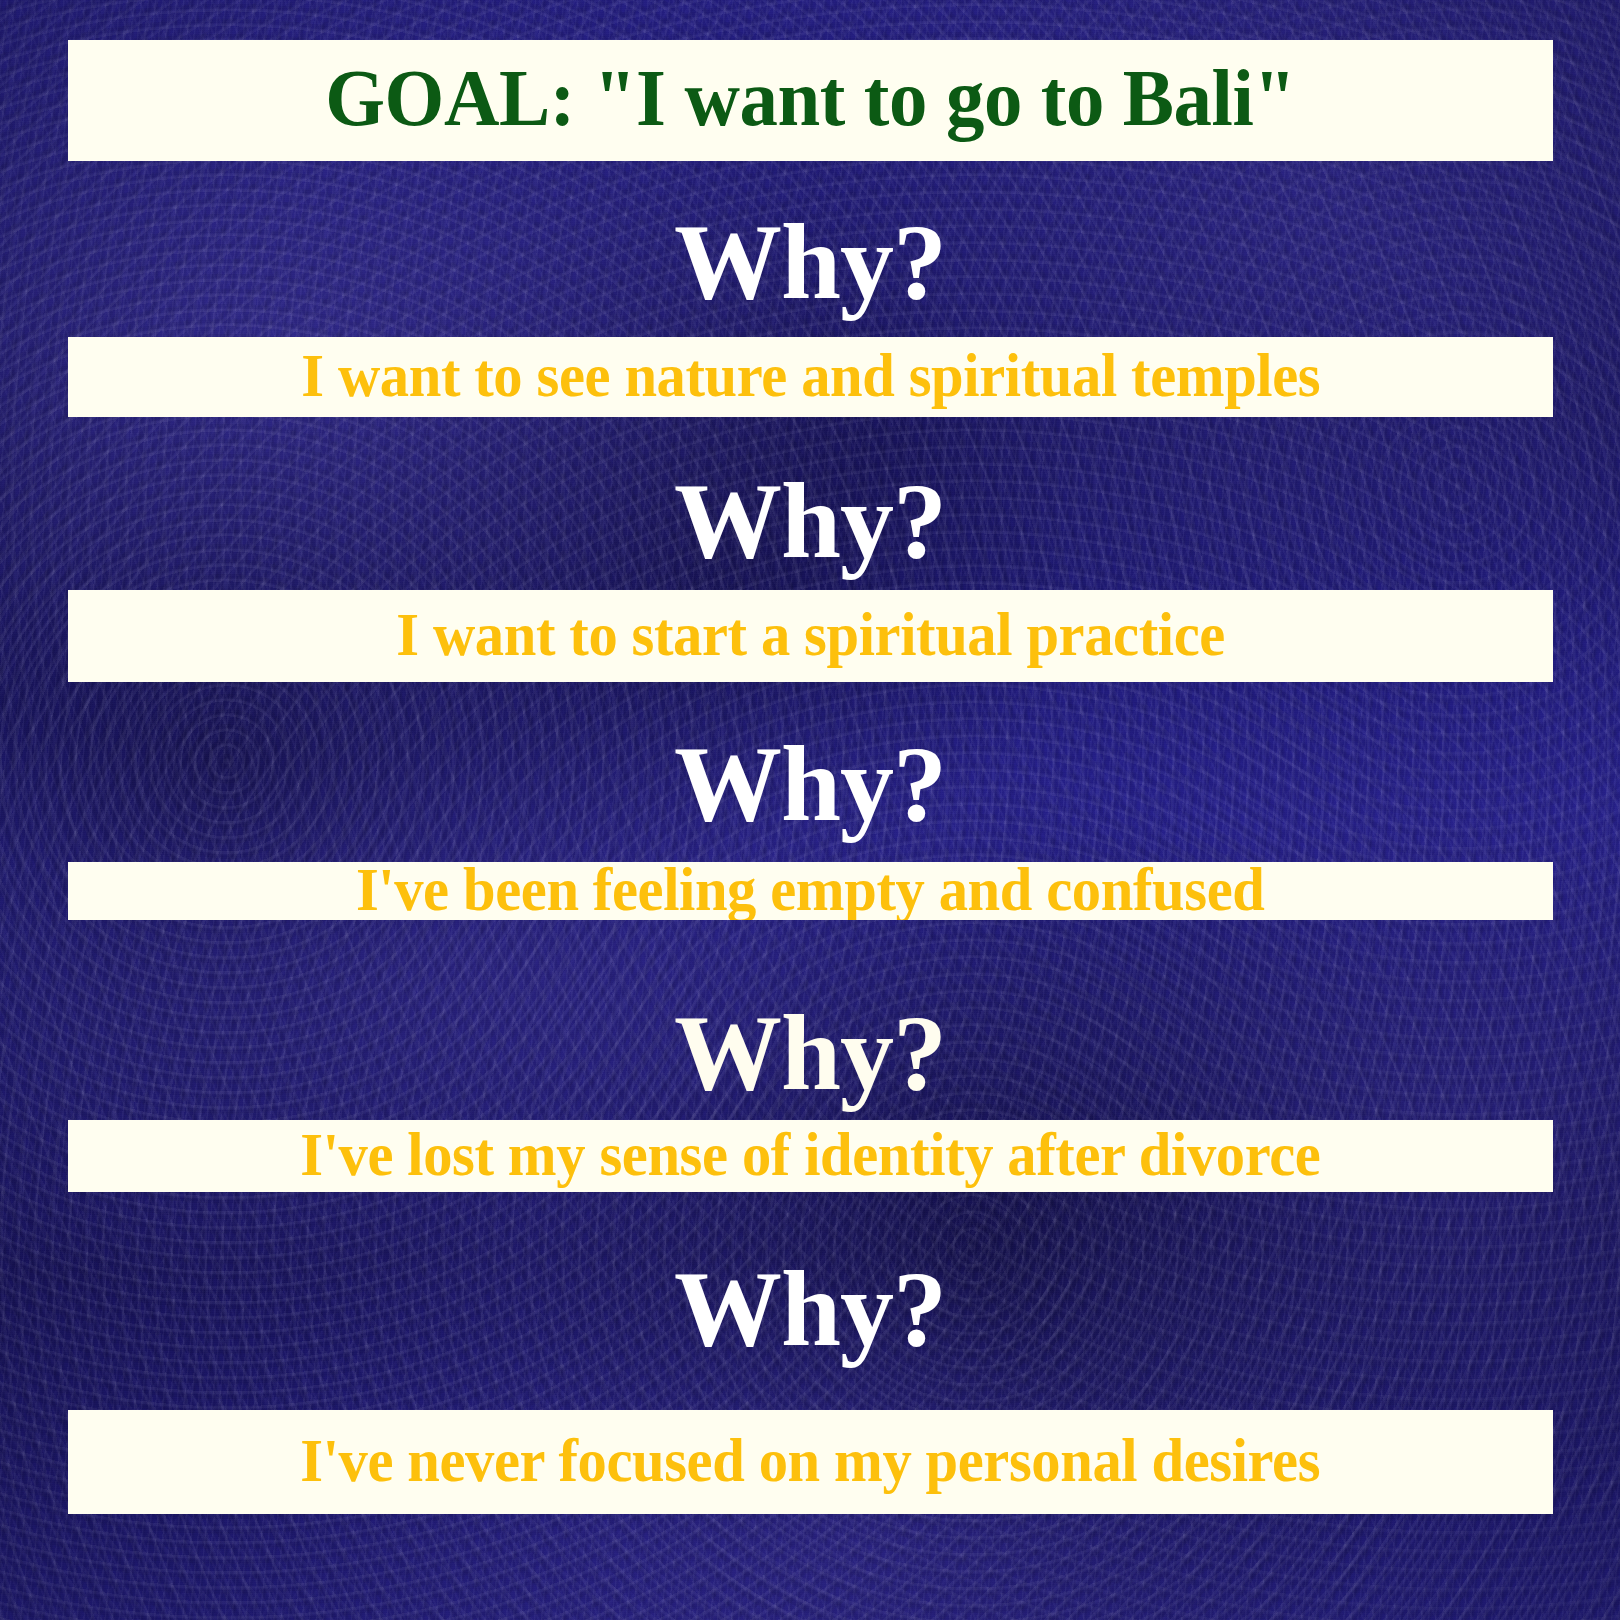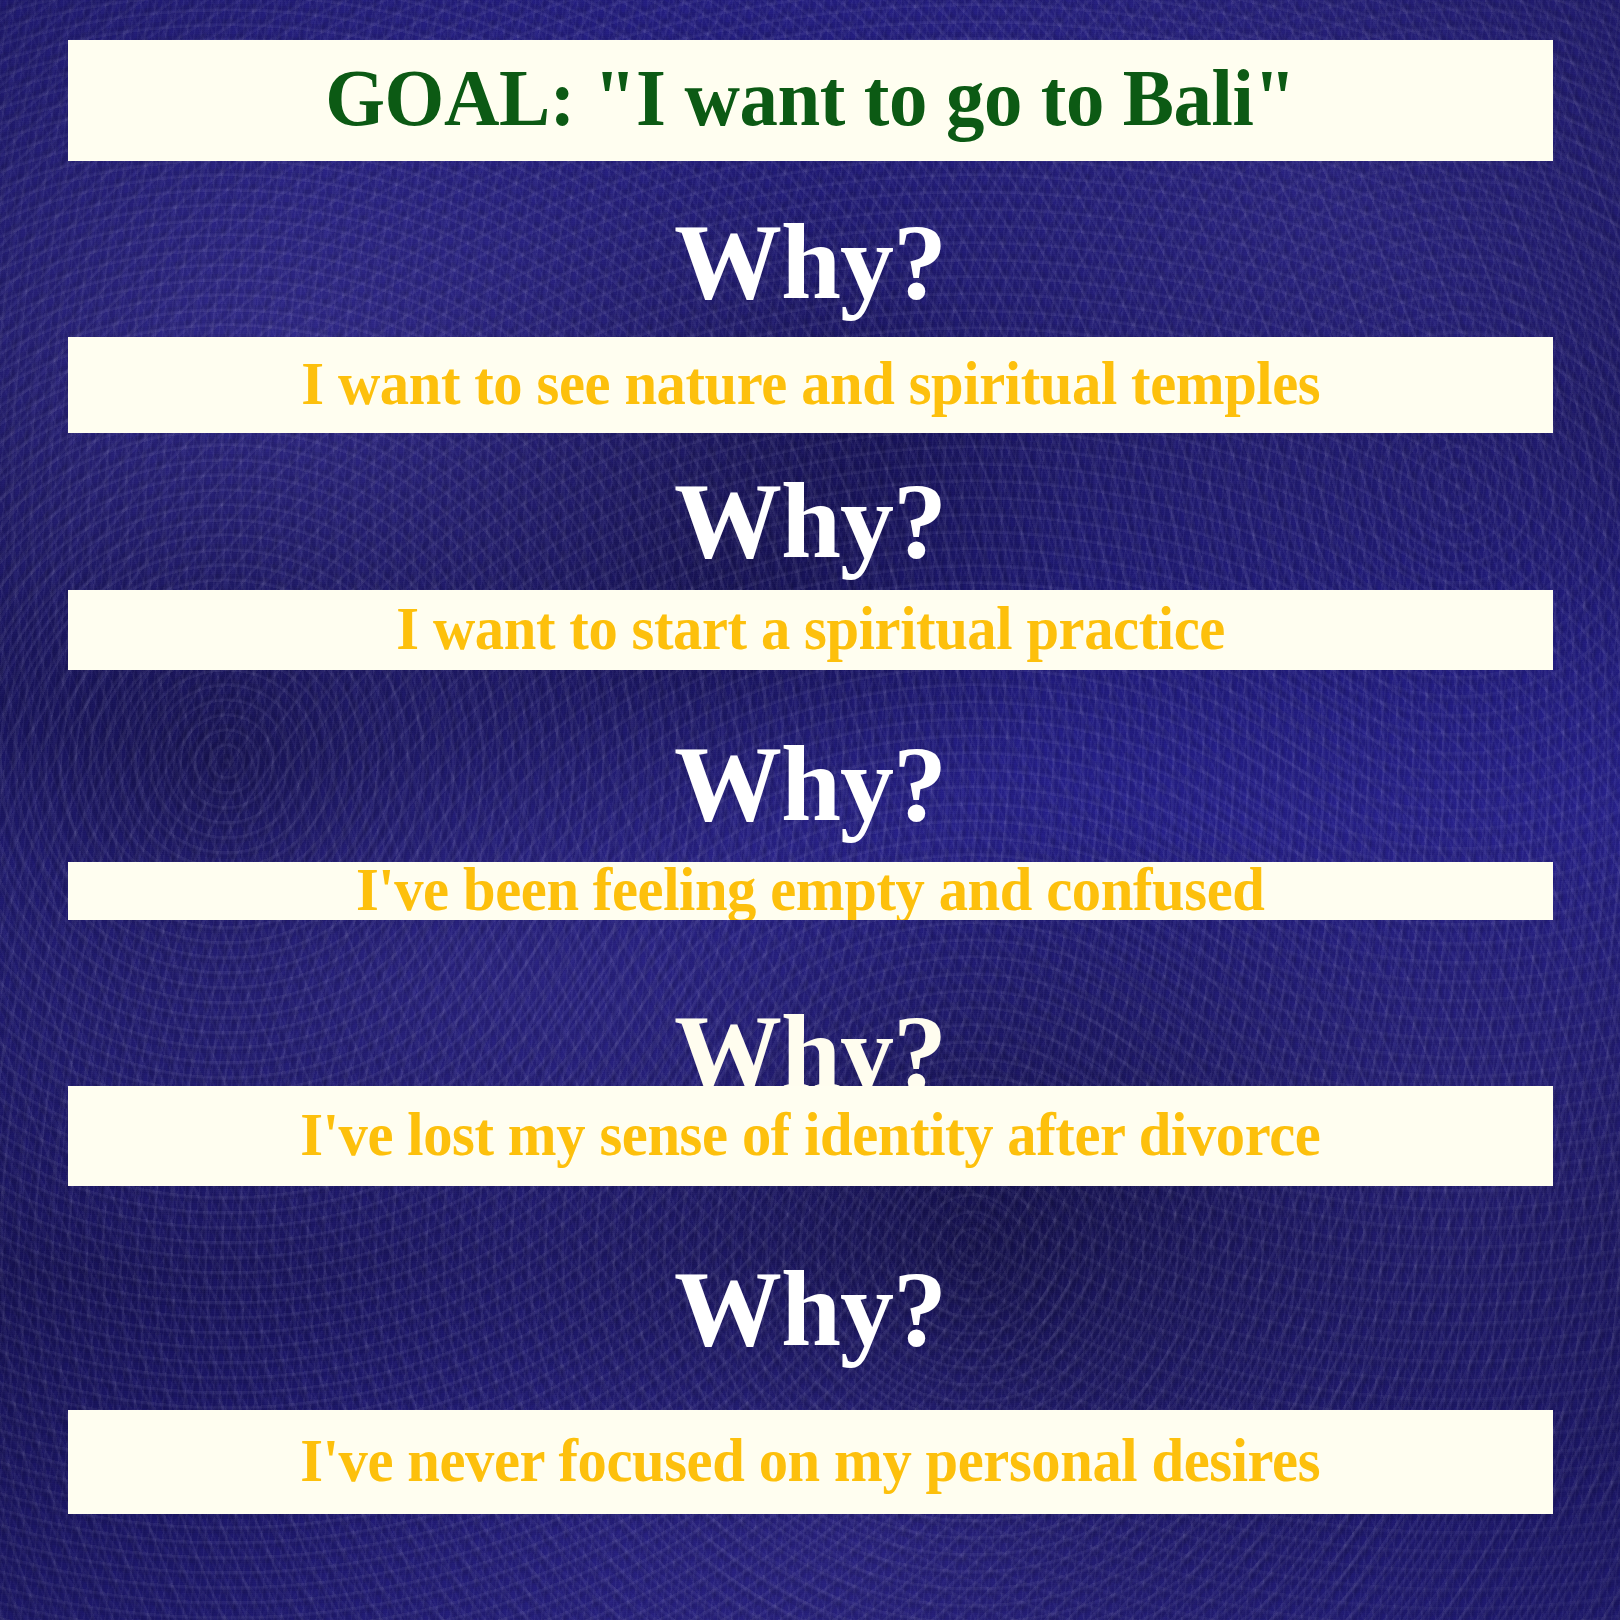--- a/index.html
+++ b/index.html
@@ -162,39 +162,39 @@
   <div class="tex tex-vig"></div>
 
   <div class="stack">
 
     <div class="band title-band">
       <div class="band-text title-text">GOAL: "I want to go to Bali"</div>
     </div>
 
     <div class="why" style="top:196px">Why?</div>
 
-    <div class="band" style="top:337px;height:96px">
+    <div class="band" style="top:337px;height:80px">
       <div class="band-text answer-text">I want to see nature and spiritual temples</div>
     </div>
 
     <div class="why" style="top:455px">Why?</div>
 
-    <div class="band" style="top:590px;height:80px">
+    <div class="band" style="top:590px;height:92px">
       <div class="band-text answer-text">I want to start a spiritual practice</div>
     </div>
 
     <div class="why" style="top:718px">Why?</div>
 
     <div class="band" style="top:862px;height:58px">
       <div class="band-text answer-text">I've been feeling empty and confused</div>
     </div>
 
     <div class="why why-cream" style="top:987px">Why?</div>
 
-    <div class="band" style="top:1086px;height:100px">
+    <div class="band" style="top:1120px;height:72px">
       <div class="band-text answer-text">I've lost my sense of identity after divorce</div>
     </div>
 
     <div class="why" style="top:1243px">Why?</div>
 
     <div class="band" style="top:1410px;height:104px">
       <div class="band-text answer-text">I've never focused on my personal desires</div>
     </div>
 
   </div>

